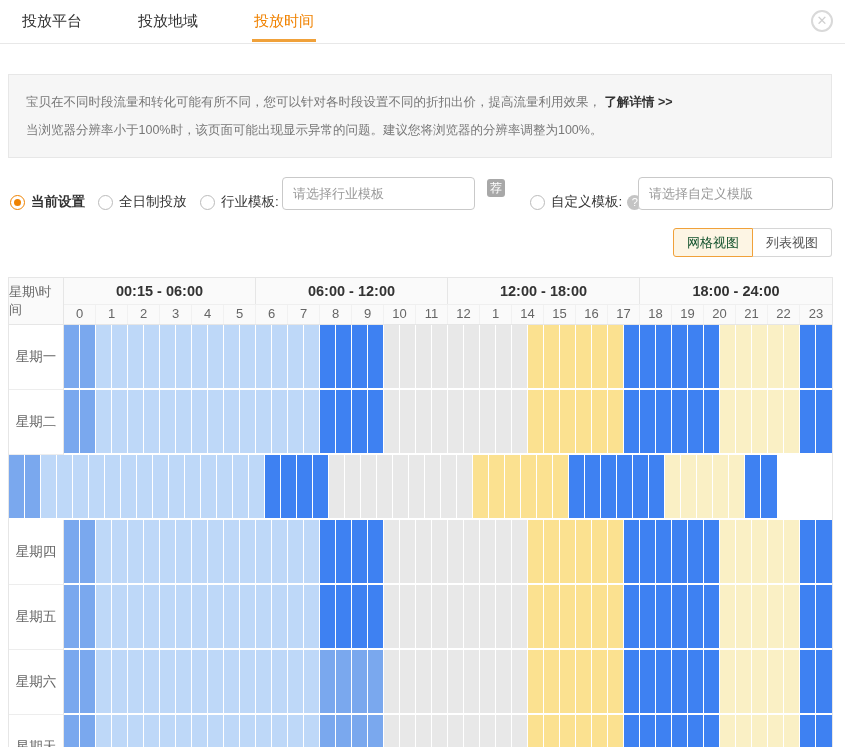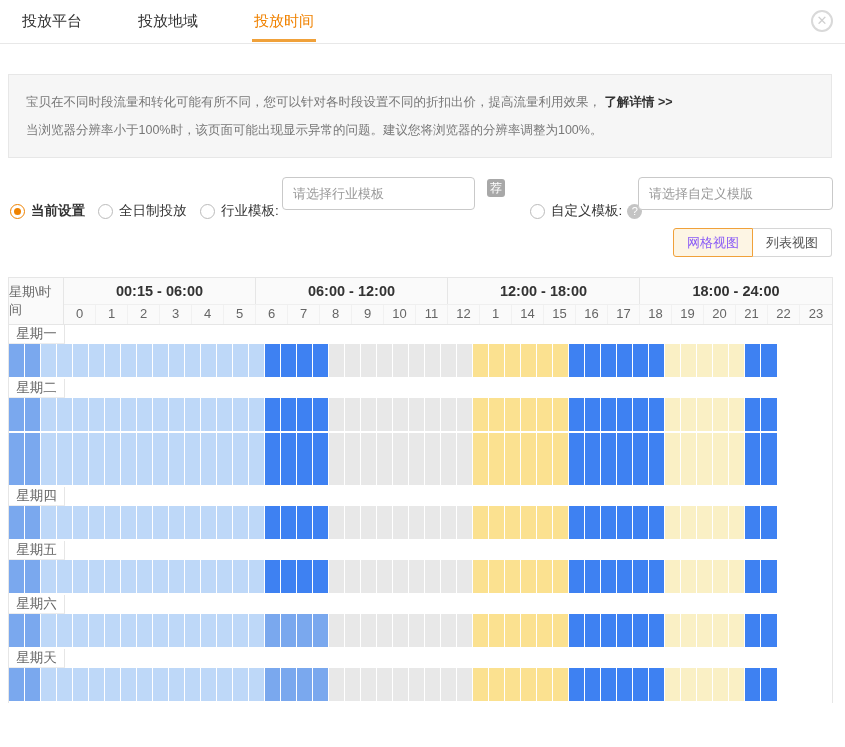--- a/index.html
+++ b/index.html
@@ -12,52 +12,52 @@
   .tab { font-size:15px; color:#333; margin-right:52px; padding:11px 2px; cursor:pointer; }
   .tab.active { color:#f08200; border-bottom:3px solid #f0a13a; padding-bottom:8px; }
   .close-btn { position:absolute; right:12px; top:10px; width:22px; height:22px; border:2px solid #d9d9d9; border-radius:50%; color:#cfcfcf; font-size:13px; line-height:18px; text-align:center; cursor:pointer; }
 
   
   .notice { margin:30px 13px 0 8px; background:#f6f6f6; border:1px solid #e7e7e7; padding:13px 17px; font-size:12.5px; color:#777; line-height:28px; }
   .notice .link { color:#333; font-weight:bold; cursor:pointer; }
 
   
   .options { position:relative; height:34px; margin:19px 13px 0 10px; }
-  .opt-group { position:absolute; top:17px; height:34px; display:flex; align-items:center; cursor:pointer; }
+  .opt-group { position:absolute; top:8px; height:34px; display:flex; align-items:center; cursor:pointer; }
   .radio { width:15px; height:15px; border:1px solid #bbb; border-radius:50%; margin-right:6px; background:#fff; position:relative; flex:0 0 auto; }
   .radio.checked { border-color:#ef8200; }
   .radio.checked::after { content:""; position:absolute; left:3px; top:3px; width:7px; height:7px; border-radius:50%; background:#ef8200; }
   .opt-label { font-size:13.5px; color:#333; }
   .opt-label.bold { font-weight:bold; }
   .tmpl-input { position:absolute; top:0; height:33px; border:1px solid #c9c9c9; border-radius:4px; padding:0 10px; font-size:13px; color:#333; font-family:inherit; background:#fff; }
   .tmpl-input::placeholder { color:#999; }
   .badge { position:absolute; top:2px; width:18px; height:18px; background:#a8a8a8; color:#fff; border-radius:3px; font-size:12px; line-height:18px; text-align:center; }
   .help { width:15px; height:15px; border-radius:50%; background:#c4c4c4; color:#fff; font-size:11px; line-height:15px; text-align:center; margin-left:5px; cursor:pointer; }
 
   
   .view-row { position:relative; height:29px; margin:17px 13px 0 0; }
   .view-toggle { position:absolute; right:0; top:0; display:flex; }
   .vbtn { height:29px; padding:0 13px; font-size:13px; line-height:27px; cursor:pointer; background:#fff; color:#555; border:1px solid #d6d6d6; }
-  .vbtn.grid-sel { background:#fdf5e4; border:1px solid #f0a13a; color:#8b5cf6; border-radius:3px 0 0 3px; }
+  .vbtn.grid-sel { background:#fdf5e4; border:1px solid #f0a13a; color:#14532d; border-radius:3px 0 0 3px; }
   .vbtn.list { border-left:none; border-radius:0 3px 3px 0; }
 
   
   .sched { margin:20px 12px 0 8px; width:825px; border:1px solid #e6e6e6; border-bottom:none; }
   .sched-head { display:flex; background:#fafafa; }
   .corner { width:56px; height:46px; border-right:1px solid #e6e6e6; color:#666; font-size:13px; display:flex; align-items:center; justify-content:center; }
   .head-right { flex:1; }
   .range-row { display:flex; height:27px; border-bottom:1px solid #efefef; }
   .range-cell { width:192px; font-size:14.5px; font-weight:bold; color:#333; text-align:center; line-height:27px; border-right:1px solid #e6e6e6; }
   .range-cell:last-child { border-right:none; }
   .hour-row { display:flex; height:19px; }
   .hour-cell { width:32px; font-size:13px; color:#666; text-align:center; line-height:17px; border-right:1px solid #f1f1f1; }
   .hour-cell:last-child { border-right:none; }
 
   .sched-body { border-top:1px solid #e6e6e6; }
-  .day-row { display:flex; height:54px;flex-direction:column; }
+  .day-row { display:flex; height:65px; }
   .day-label { width:56px; background:#fff; border-right:1px solid #e6e6e6; border-bottom:1px solid #ededed; color:#666; font-size:13.5px; display:flex; align-items:center; justify-content:center; }
   .cells { flex:1; display:flex; }
   .cell { width:16px; height:100%; border-right:1px solid #fff; border-bottom:2px solid #fff; cursor:pointer; }
   .cell:last-child { border-right:none; }
 
   
   .watermark { position:absolute; right:10px; bottom:13px; font-size:27px; font-weight:bold; color:#fff; letter-spacing:1px;
     text-shadow:-2px -2px 0 #2a4a7a, 2px -2px 0 #2a4a7a, -2px 2px 0 #2a4a7a, 2px 2px 0 #2a4a7a, 0 3px 4px rgba(0,0,0,.35); }
 </style>
 </head>

